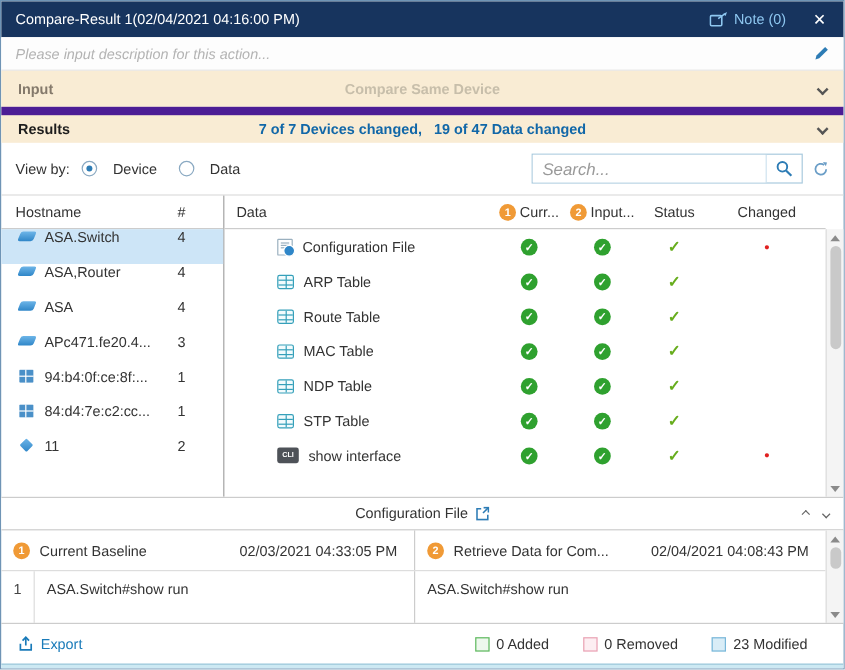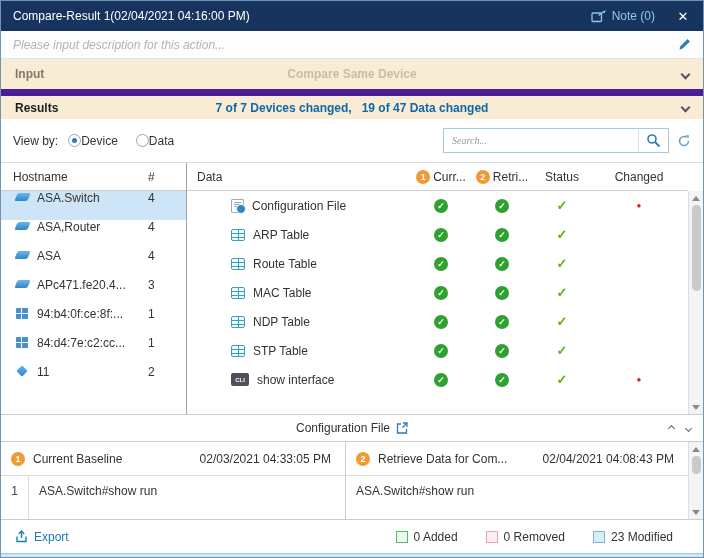--- a/index.html
+++ b/index.html
@@ -37,27 +37,27 @@
   .sec-chev { width:90px; display:flex; justify-content:flex-end; cursor:pointer; }
 
   .chev { width:7px; height:7px; border-right:2px solid #555; border-bottom:2px solid #555;
     transform:rotate(45deg); display:inline-block; }
   .chev.up { transform:rotate(-135deg); }
   .chev.sm { width:5px; height:5px; border-width:1.5px; border-color:#666; }
 
   
   .toolbar { flex:0 0 44px; display:flex; align-items:center; padding:0 12px; border-bottom:1px solid #dcdcdc; }
   .viewby-label { margin-right:10px; }
-  .radio-opt { display:flex; align-items:flex-start; gap:0; margin-right:18px; cursor:pointer; }
+  .radio-opt { display:flex; align-items:flex-start; gap:13px; margin-right:18px; cursor:pointer; }
   .radio { width:13px; height:13px; border:1px solid #8aa9c2; border-radius:50%; background:#fff; position:relative; flex:0 0 auto; }
   .radio.checked::after { content:""; position:absolute; left:3px; top:3px; width:5px; height:5px; border-radius:50%; background:#2d7cb5; }
   .toolbar-spacer { flex:1; }
   .searchbox { width:226px; height:25px; border:1px solid #a9cade; background:#fff; display:flex; align-items:stretch; }
   .searchbox input { flex:1; border:0; outline:0; padding:0 8px; min-width:0;
-    font-family:Liberation Serif, serif; font-size:10px; font-style:italic; color:#4d7c0f; }
+    font-family:Liberation Sans, sans-serif; font-size:14px; font-style:italic; color:#4d7c0f; }
   .searchbox input::placeholder { color:#9a9a9a; font-style:italic; }
   .search-btn { width:30px; border-left:1px solid #cfe3ef; display:flex; align-items:center; justify-content:center; cursor:pointer; }
   .refresh-btn { margin-left:8px; cursor:pointer; display:flex; align-items:center; }
 
   
   .main { flex:1 1 auto; min-height:0; display:flex; }
   .left-pane { flex:0 0 186px; border-right:1px solid #a3a3a3; display:flex; flex-direction:column; }
   .right-pane { flex:1 1 auto; min-width:0; display:flex; flex-direction:column; }
   .thead { flex:0 0 28px; display:flex; align-items:center; border-bottom:1px solid #ccc; color:#333; }
   .lcol-host { flex:1; padding-left:12px; }
@@ -272,21 +272,21 @@
 
     <div class="right-pane">
       <div class="thead">
         <span class="rcol-data">Data</span>
         <span class="rcol-curr">
           <span class="badge">1</span>
           <span>Curr...</span>
         </span>
         <span class="rcol-retr">
           <span class="badge">2</span>
-          <span>Retri...</span>
+          <span>Input...</span>
         </span>
         <span class="rcol-stat">Status</span>
         <span class="rcol-chg">Changed</span>
       </div>
 
       <div class="rrow">
         <span class="rcol-data">
             <span class="dicon config"></span>
             <span class="dlabel">Configuration File</span>
           </span>

